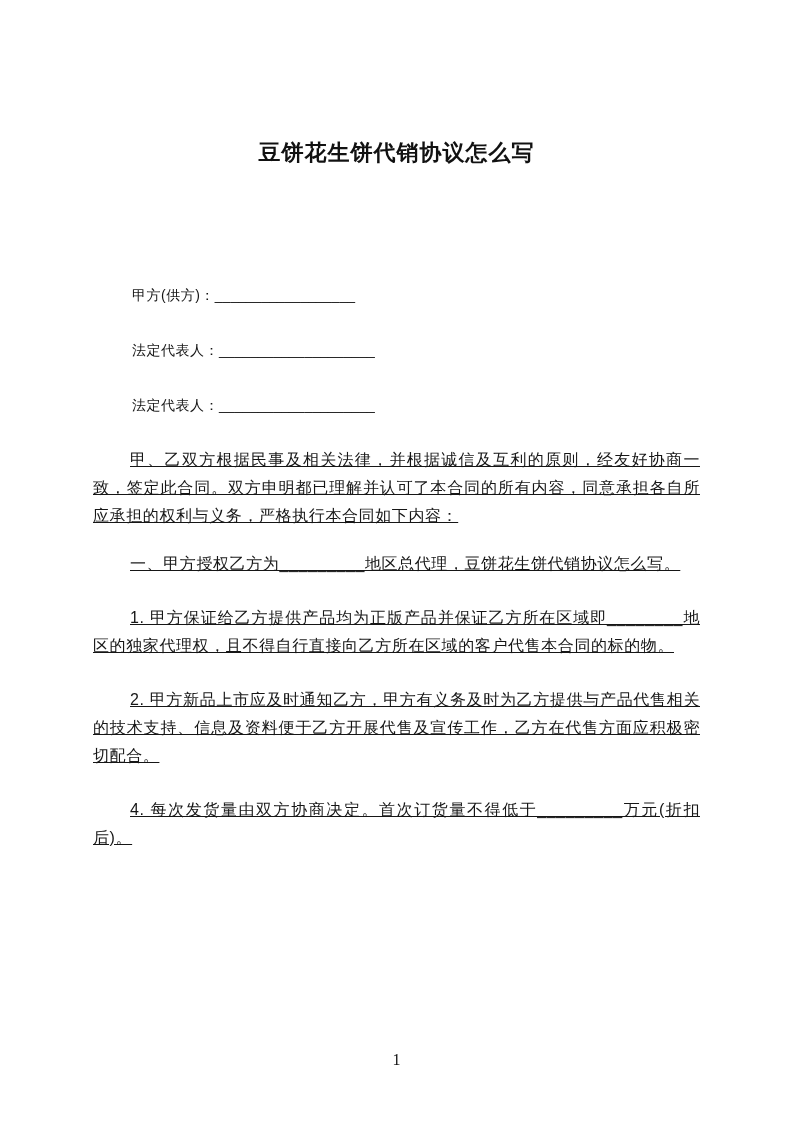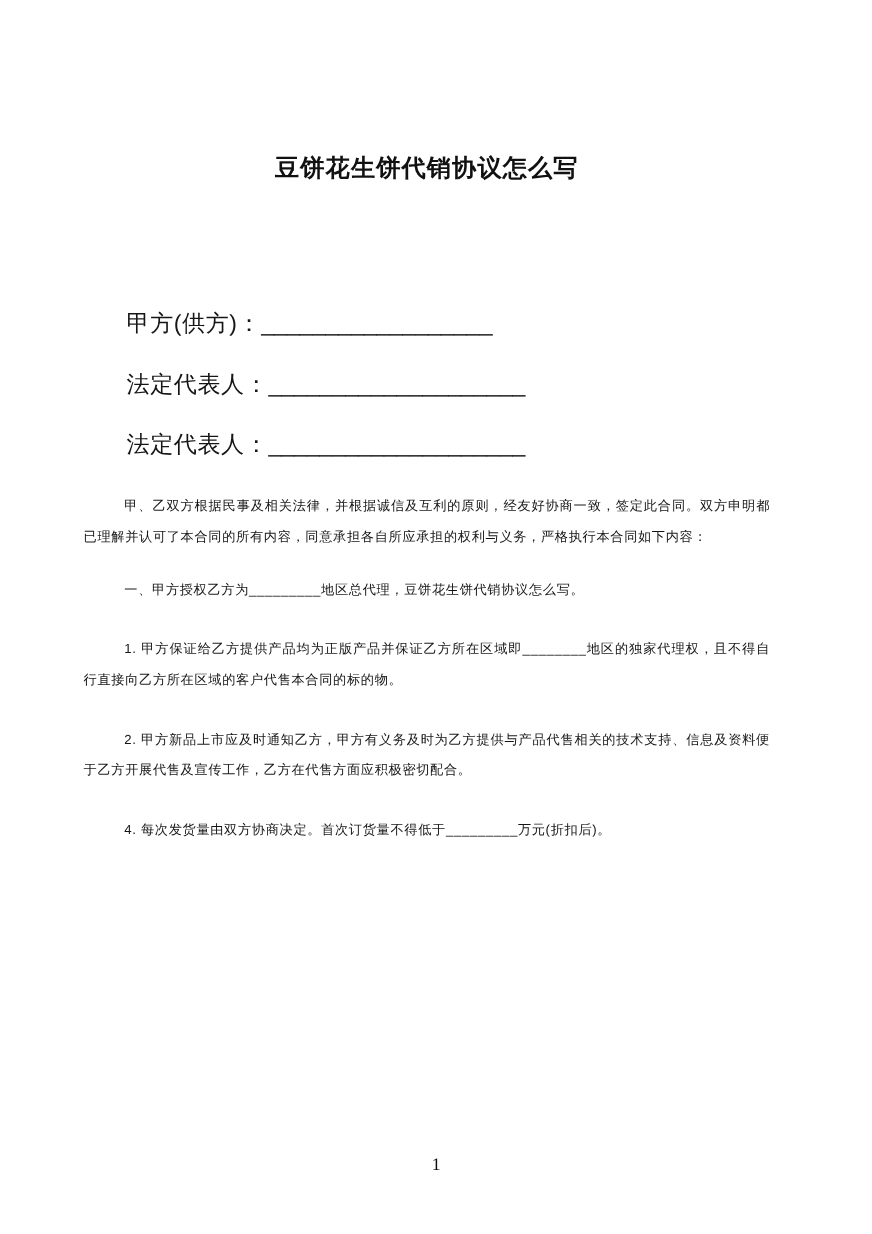--- a/index.html
+++ b/index.html
@@ -11,56 +11,58 @@
     position: relative;
     width: 793px;
     height: 1122px;
     background: #ffffff;
     overflow: hidden;
     font-family: "Liberation Sans", sans-serif;
     color: #161616;
   }
   .content {
     padding: 0 93px 0 76px;
+    margin-left: 17px;
   }
   .doc-title {
     margin: 138px 0 0 0;
     font-size: 22px;
     line-height: 30px;
     font-weight: bold;
     text-align: center;
     letter-spacing: 1px;
     color: #111111;
   }
   .fields {
     margin-top: 113px;
   }
   .field {
     margin: 0 0 27px 39px;
-    font-size: 21px;
+    font-size: 14px;
     line-height: 28px;
     letter-spacing: 0.5px;
     white-space: nowrap;
   }
   .field:last-child {
     margin-bottom: 0;
   }
   .field .blank {
     letter-spacing: 0;
   }
   .body-text {
     margin-top: 27px;
   }
   .para {
     margin: 0 0 26px 0;
-    font-size: 12px;
+    font-size: 16px;
     line-height: 28px;
     text-indent: 37px;
     text-align: justify;
     letter-spacing: 0.6px;
+    text-decoration: underline;
   }
   .para.preamble {
     margin-bottom: 20px;
   }
   .para:last-child {
     margin-bottom: 0;
   }
   .page-number {
     position: absolute;
     left: 0;

